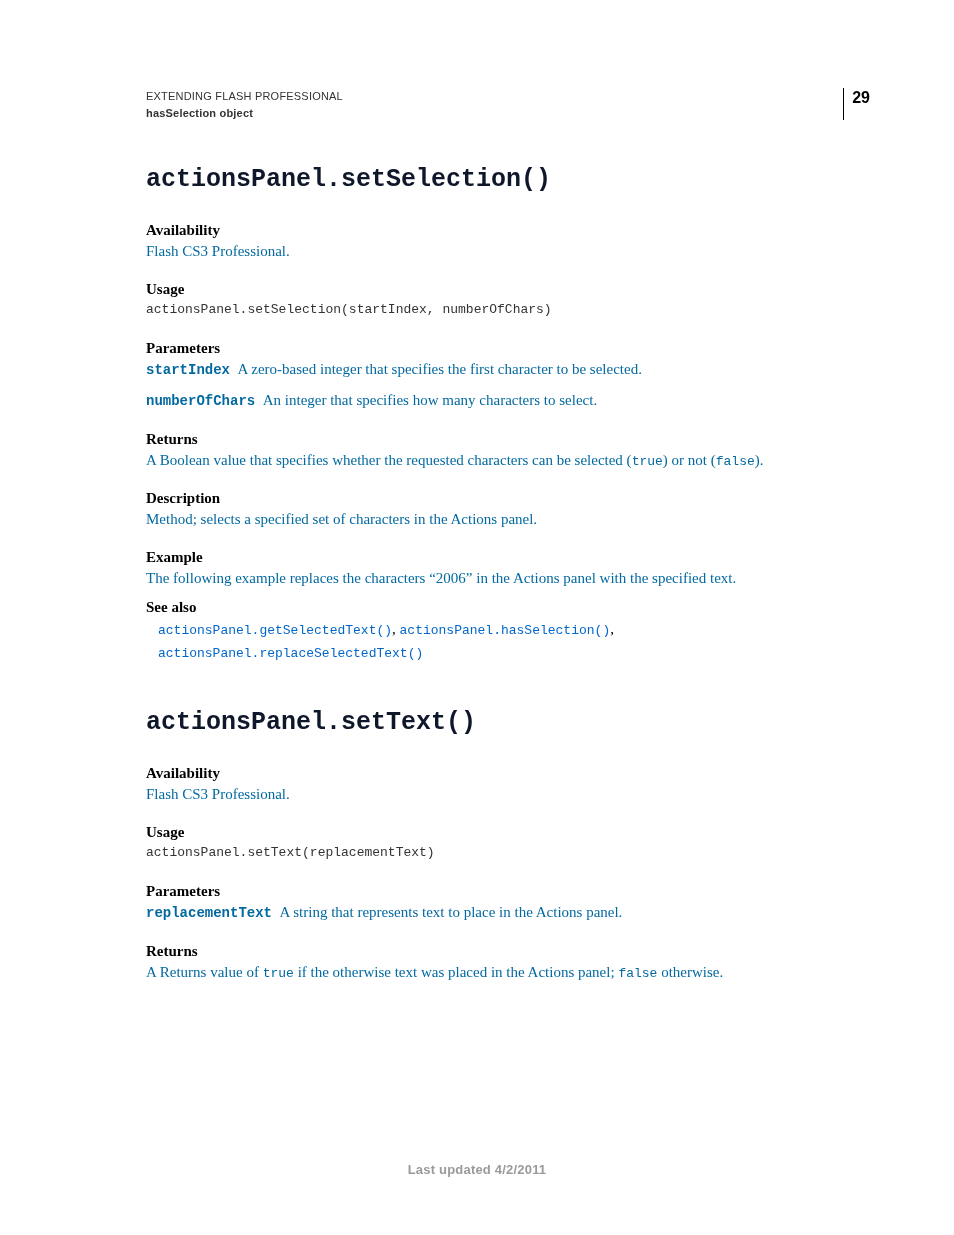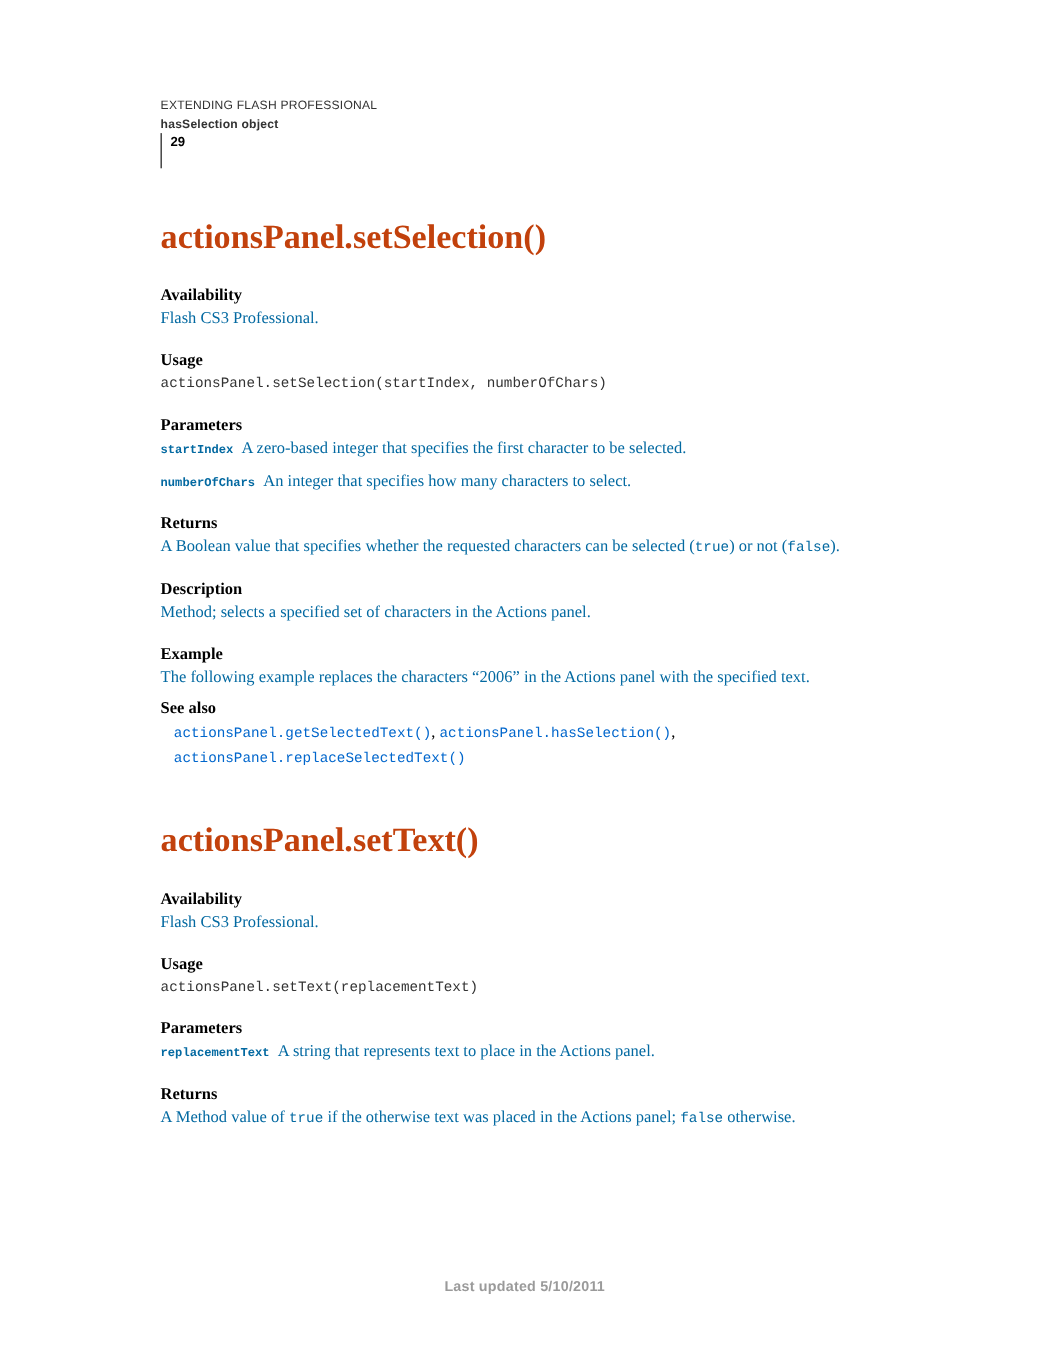--- a/index.html
+++ b/index.html
@@ -16,21 +16,20 @@
   }
   .page {
     padding: 88px 84px 0 146px;
     box-sizing: border-box;
     width: 954px;
   }
   .running-head {
     display: flex;
     align-items: flex-start;
     margin-bottom: 44px;
-    flex-direction: column;
   }
   .running-head-text {
     flex: 1;
     font-family: "Myriad Pro", "Helvetica Neue", Arial, sans-serif;
     font-size: 11px;
     line-height: 1.5;
     letter-spacing: 0.2px;
     color: #333;
   }
   .running-head-text .line1 { display:block; }
@@ -41,31 +40,31 @@
   }
   .page-num-rule {
     width:1px;
     background:#000;
     margin-right:8px;
     align-self:stretch;
     height:32px;
   }
   .page-num {
     font-family: "Myriad Pro", "Helvetica Neue", Arial, sans-serif;
-    font-size: 12px;
+    font-size: 16px;
     font-weight:700;
     padding-top:1px;
   }
   h1.api-title {
-    font-family: Liberation Serif, serif;
+    font-family: Liberation Mono, monospace;
     font-weight: 700;
-    font-size: 31px;
+    font-size: 25px;
     margin: 0 0 28px 0;
     letter-spacing: 0px;
-    color:#c2410c;
+    color:#0f172a;
   }
   .sect-label {
     font-family: "Minion Pro", "Times New Roman", Georgia, serif;
     font-weight: 700;
     font-size: 15px;
     margin: 0 0 2px 0;
   }
   p.body {
     font-family: "Minion Pro", "Times New Roman", Georgia, serif;
     font-size: 15px;
@@ -83,21 +82,21 @@
     font-family: "Courier New", Courier, monospace;
     font-size: 13px;
     line-height: 1.5;
     margin: 2px 0 20px 0;
     white-space: pre;
     color:#333;
   }
   .param-name {
     font-family: "Courier New", Courier, monospace;
     font-weight: 700;
-    font-size: 11px;
+    font-size: 14px;
   }
   .see-also a, .link {
     color: #0066cc;
     font-family: "Courier New", Courier, monospace;
     font-size: 13px;
     text-decoration: none;
   }
   .see-also {
     font-size: 15px;
     line-height: 1.55;
@@ -176,18 +175,18 @@
   <div class="sect-label">Usage</div>
   <pre class="mono">actionsPanel.setText(replacementText)</pre>
 
   <div class="sect-label">Parameters</div>
   <p class="body">
     <span class="param-name">replacementText</span>&nbsp;&nbsp;<span>A string that represents text to place in the Actions panel.</span>
   </p>
 
   <div class="sect-label">Returns</div>
   <p class="body">
-    <span>A Method value of </span><code class="mono">true</code><span> if the otherwise text was placed in the Actions panel; </span><code class="mono">false</code><span> otherwise.</span>
+    <span>A Returns value of </span><code class="mono">true</code><span> if the otherwise text was placed in the Actions panel; </span><code class="mono">false</code><span> otherwise.</span>
   </p>
 
 </div>
 
-<div class="footer">Last updated 5/10/2011</div>
+<div class="footer">Last updated 4/2/2011</div>
 
 </body></html>

